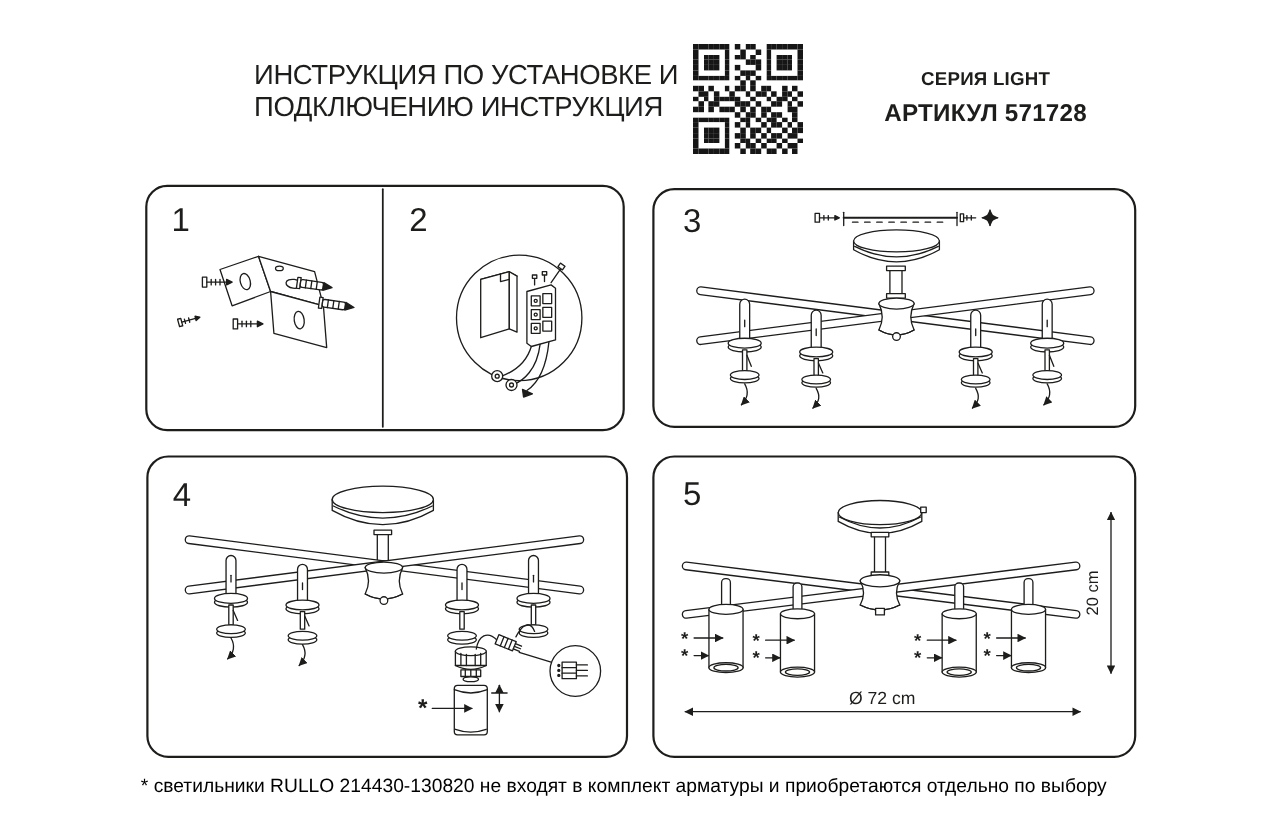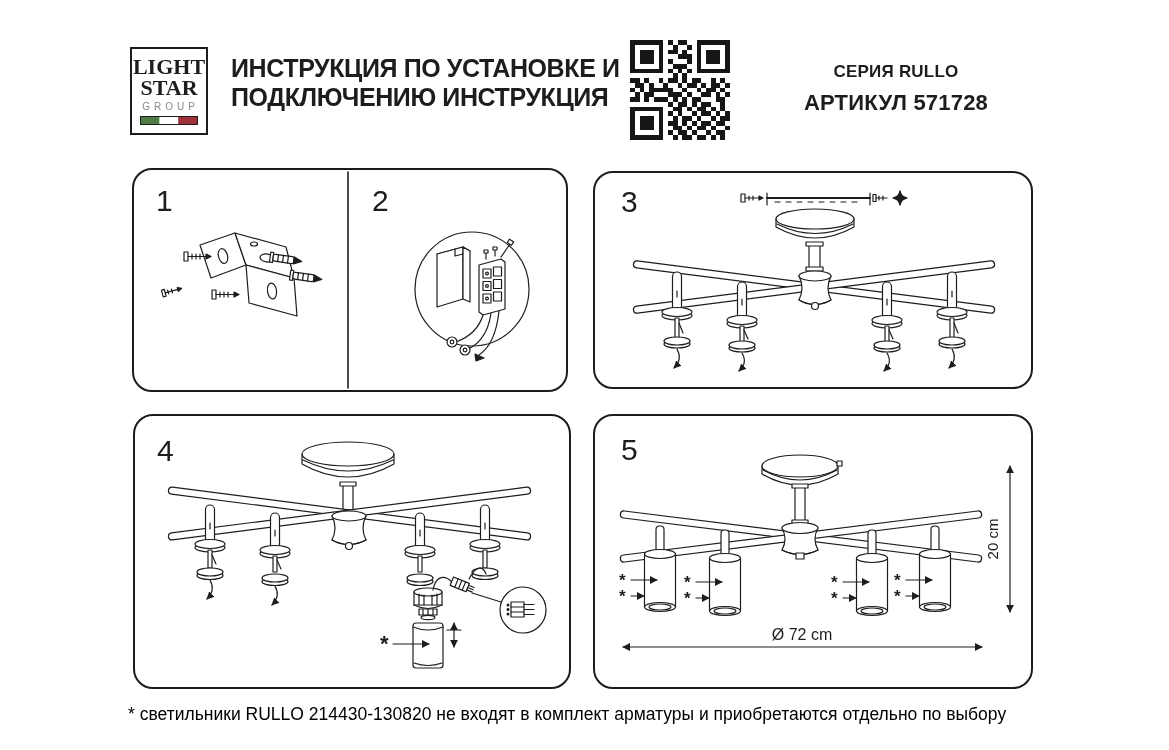--- a/index.html
+++ b/index.html
@@ -5,21 +5,21 @@
   html,body{margin:0;padding:0;background:#e8e8e8;}
   .page{position:relative;width:1169px;height:750px;background:#ffffff;overflow:hidden;
         font-family:"Liberation Sans", sans-serif;color:#1d1d1b;margin:0 auto;}
   
   .logo-box{position:absolute;left:130px;top:47px;width:78px;height:88px;border:2px solid #1d1d1b;
             box-sizing:border-box;text-align:center;padding-top:7px;}
   .logo-word{font-family:"Liberation Serif", serif;font-weight:700;font-size:22px;line-height:21px;
              letter-spacing:0px;color:#1d1d1b;}
   .logo-group{font-size:10px;letter-spacing:4px;color:#8a8a8a;margin-top:3px;margin-left:3px;}
   .logo-flag{margin:4px auto 0 auto;display:block;}
-  .title{position:absolute;left:231px;top:54px;font-size:25px;font-weight:700;line-height:29px;
+  .title{position:absolute;left:231px;top:54px;font-size:25px;font-weight:400;line-height:29px;
          letter-spacing:-0.4px;white-space:nowrap;}
   .title span{display:block;}
   .qr{position:absolute;left:630px;top:40px;width:100px;height:100px;display:grid;
       grid-template-rows:repeat(21,1fr);grid-template-columns:repeat(21,1fr);background:#fff;}
   .qr i{background:#161616;display:block;}
   .series-block{position:absolute;left:788px;top:62px;width:216px;text-align:center;}
   .series{font-size:17px;font-weight:700;letter-spacing:0.2px;}
   .article{font-size:22px;font-weight:700;margin-top:8px;letter-spacing:0.2px;}
   
   .panel{position:absolute;border:2px solid #1d1d1b;border-radius:20px;box-sizing:border-box;background:#fff;}
@@ -30,31 +30,20 @@
   #p4{left:133px;top:414px;width:438px;height:275px;}
   #p5{left:593px;top:414px;width:440px;height:275px;}
   .footnote{position:absolute;left:128px;top:704px;font-size:17.5px;color:#000;}
   text{font-family:"Liberation Sans", sans-serif;}
 </style>
 </head>
 <body>
 
 <div class="page">
 
-  <div class="logo-box">
-    <div class="logo-word">LIGHT</div>
-    <div class="logo-word">STAR</div>
-    <div class="logo-group">GROUP</div>
-    <svg class="logo-flag" width="58" height="9">
-      <rect x="0.5" y="0.5" width="57" height="8" fill="none" stroke="#1d1d1b"></rect>
-      <rect x="1" y="1" width="18.6" height="7" fill="#4f7c44"></rect>
-      <rect x="19.6" y="1" width="18.6" height="7" fill="#ffffff"></rect>
-      <rect x="38.2" y="1" width="18.8" height="7" fill="#9d3039"></rect>
-    </svg>
-  </div>
 
   <div class="title">
     <span>ИНСТРУКЦИЯ ПО УСТАНОВКЕ И</span>
     <span>ПОДКЛЮЧЕНИЮ ИНСТРУКЦИЯ</span>
   </div>
 
   <div class="qr">
       <i style="grid-area: 1 / 1;"></i>
       <i style="grid-area: 1 / 2;"></i>
       <i style="grid-area: 1 / 3;"></i>
@@ -285,21 +274,21 @@
       <i style="grid-area: 21 / 10;"></i>
       <i style="grid-area: 21 / 12;"></i>
       <i style="grid-area: 21 / 13;"></i>
       <i style="grid-area: 21 / 15;"></i>
       <i style="grid-area: 21 / 16;"></i>
       <i style="grid-area: 21 / 18;"></i>
       <i style="grid-area: 21 / 20;"></i>
     </div>
 
   <div class="series-block">
-    <div class="series">СЕРИЯ RULLO</div>
+    <div class="series">СЕРИЯ LIGHT</div>
     <div class="article">АРТИКУЛ 571728</div>
   </div>
 
   <div class="panel" id="p12">
     <svg width="432" height="220" viewBox="0 0 432 220">
       <g stroke="#1d1d1b" stroke-width="1.2" fill="none" stroke-linecap="round" stroke-linejoin="round">
         <line x1="214" y1="2" x2="214" y2="218" stroke-width="1.6"></line>
 
         <g>
           <polygon points="66,75 101,63 112,95 77,108" fill="#fff"></polygon>

